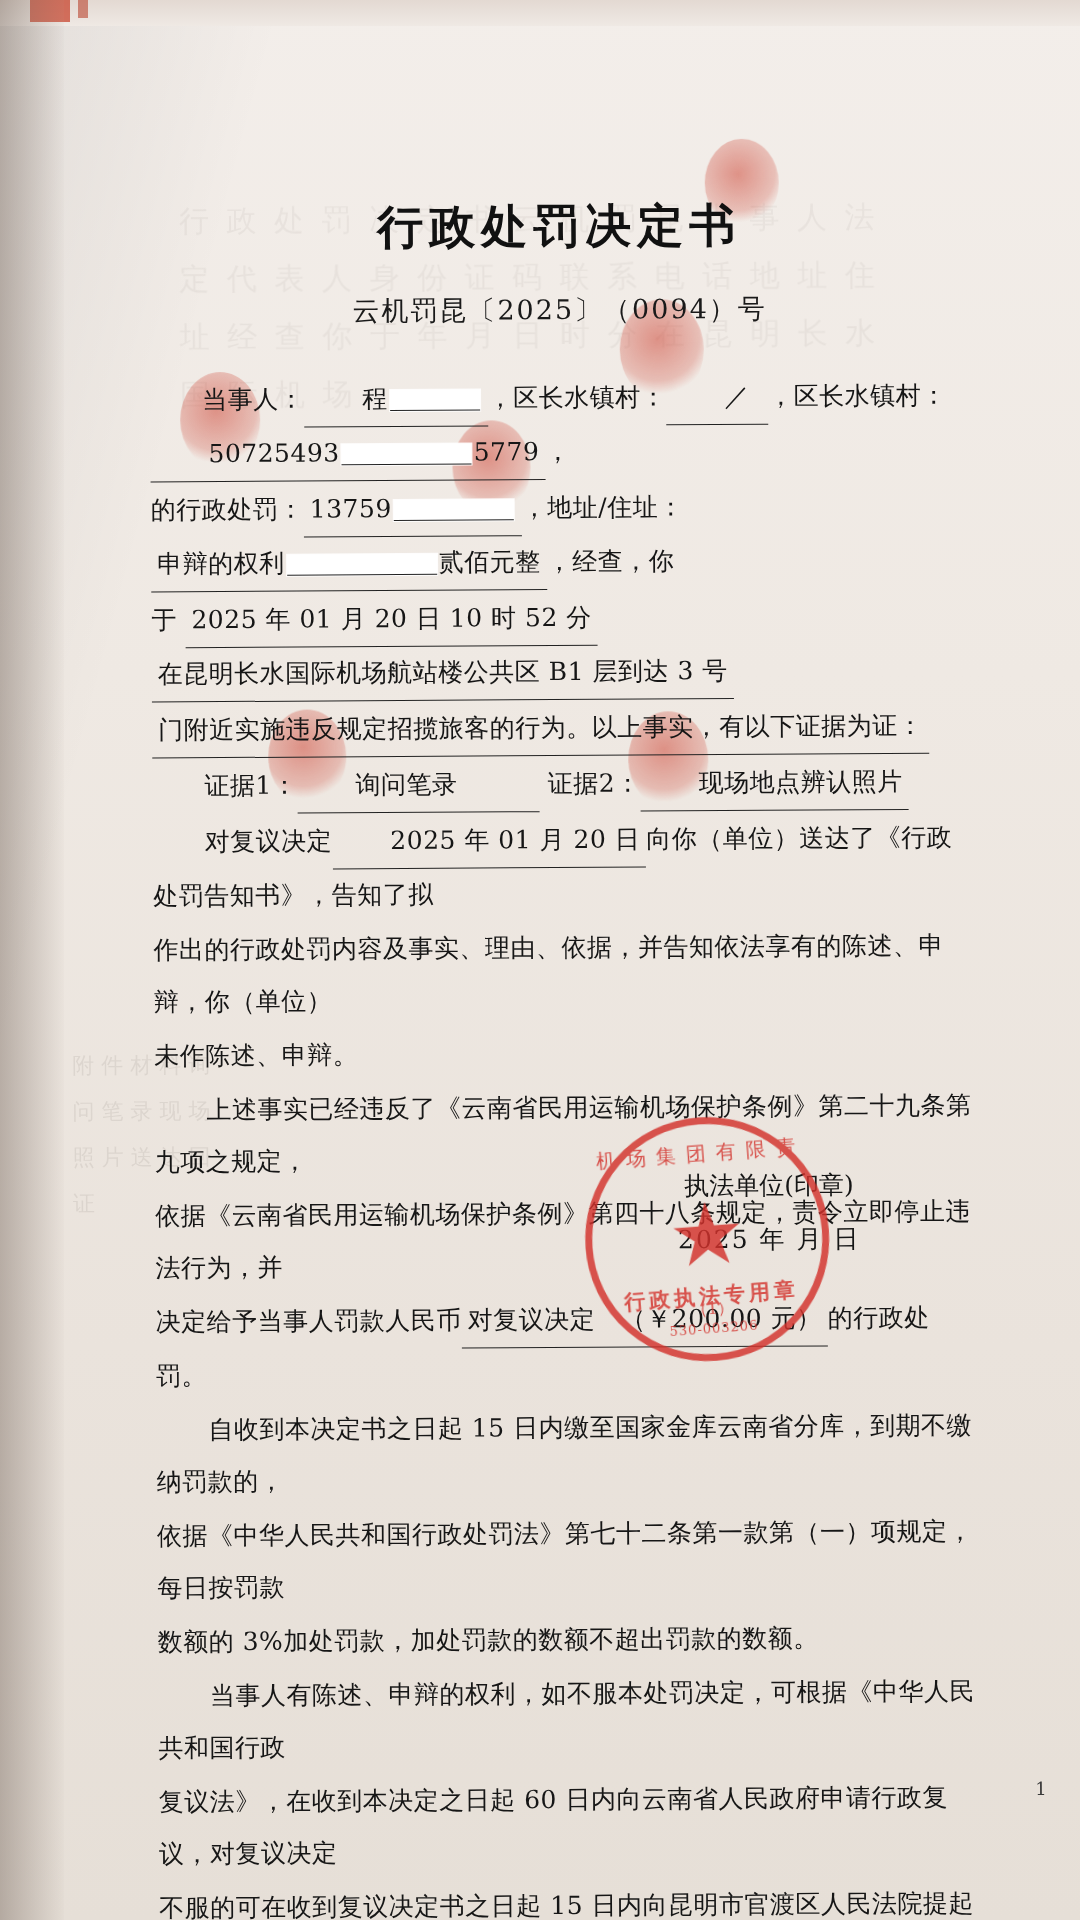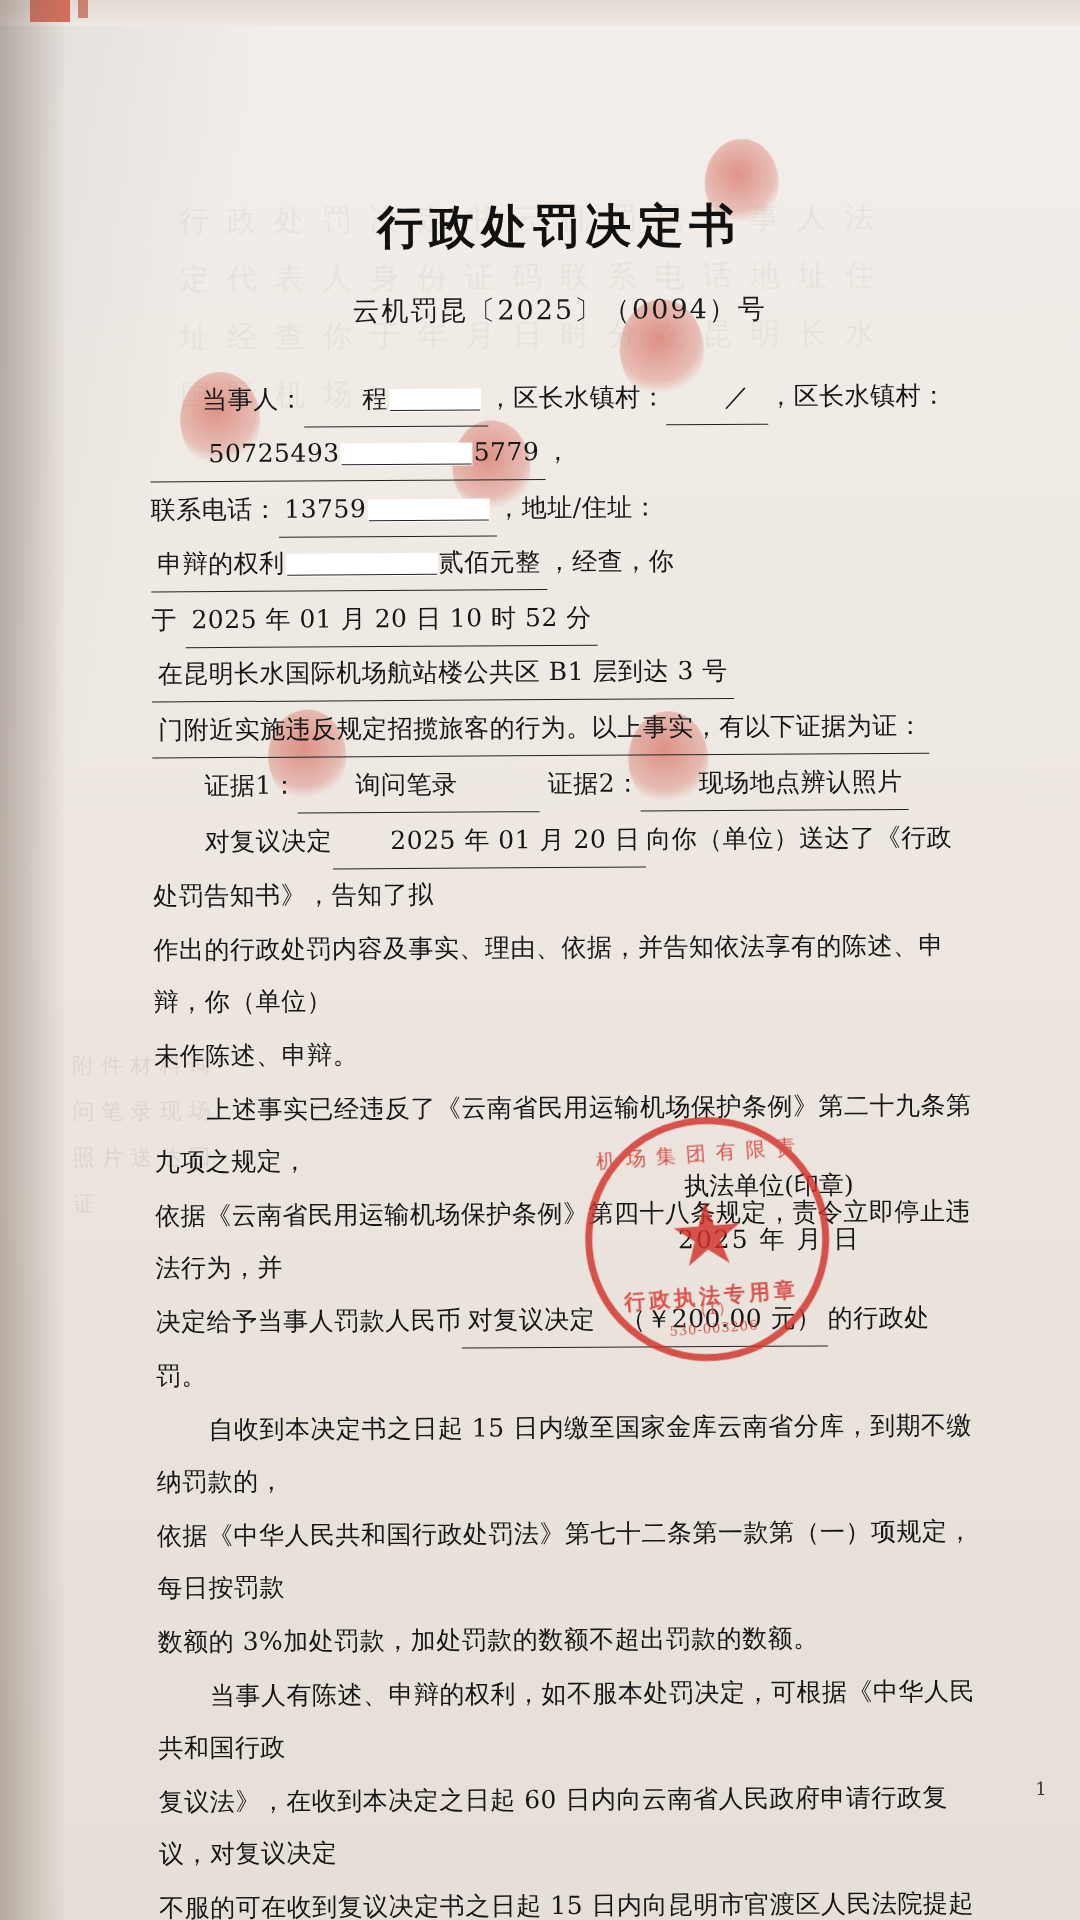--- a/index.html
+++ b/index.html
@@ -157,21 +157,21 @@
       <div class="title">行政处罚决定书</div>
       <div class="docnum">云机罚昆〔2025〕（0094）号</div>
 
       <div class="body">
 
         <p style="text-indent:52px;">
           <span>当事人：</span><span class="u u-long"><span>程</span><span class="redact mask-a"></span></span>，<span>区长水镇村：</span><span class="u" style="min-width:90px;">／</span>，<span>区长水镇村：</span><span class="u" style="min-width:230px;"><span>50725493</span><span class="redact mask-c"></span><span>5779</span></span>，
         </p>
 
         <p>
-          <span>联系电话：</span><span class="u" style="min-width:180px;"><span>13759</span><span class="redact mask-b"></span></span>，<span>地址/住址：</span><span class="u" style="min-width:330px;"><span>申辩的权利</span><span class="redact mask-d"></span><span>贰佰元整</span></span><span>，经查，你</span>
+          <span>的行政处罚：</span><span class="u" style="min-width:180px;"><span>13759</span><span class="redact mask-b"></span></span>，<span>地址/住址：</span><span class="u" style="min-width:330px;"><span>申辩的权利</span><span class="redact mask-d"></span><span>贰佰元整</span></span><span>，经查，你</span>
         </p>
 
         <p>
           <span>于</span>
           <span class="u">2025 年 01 月 20 日 10 时 52 分</span><span class="u" style="border-bottom:1.6px solid #222;">在昆明长水国际机场航站楼公共区 B1 层到达 3 号</span>
         </p>
 
         <p>
           <span class="u" style="border-bottom:1.6px solid #222;">门附近实施违反规定招揽旅客的行为。以上事实，有以下证据为证：</span>
         </p>

